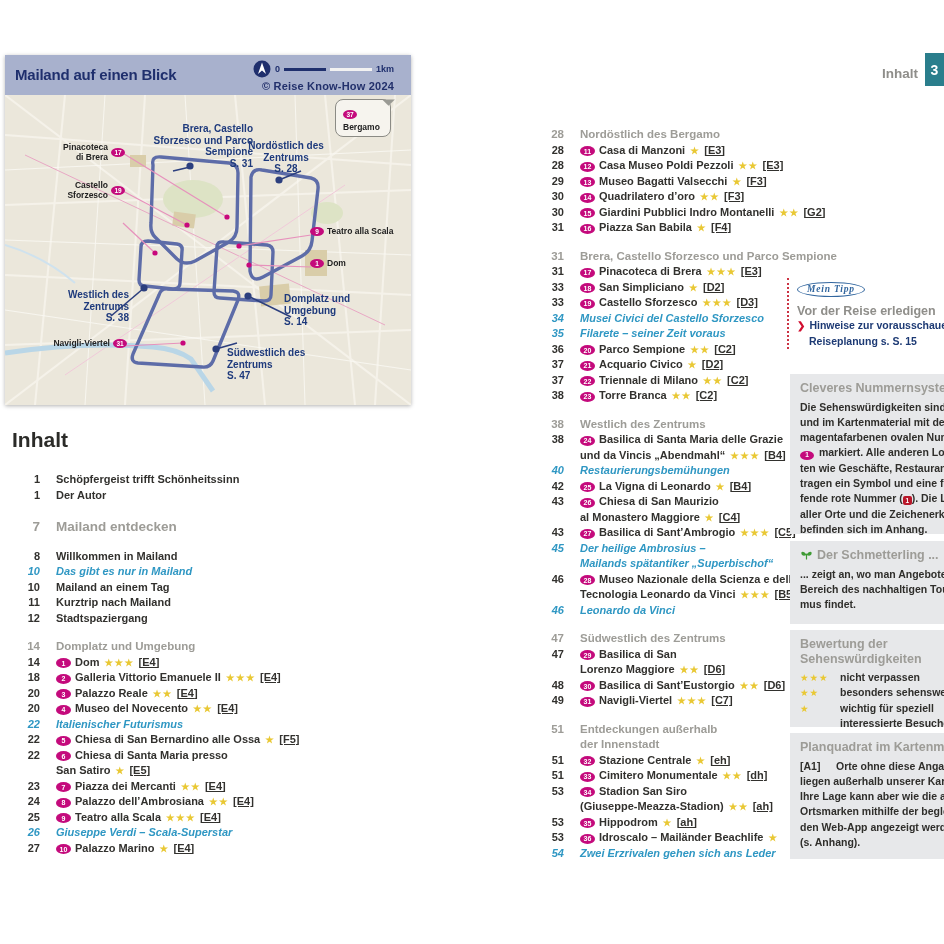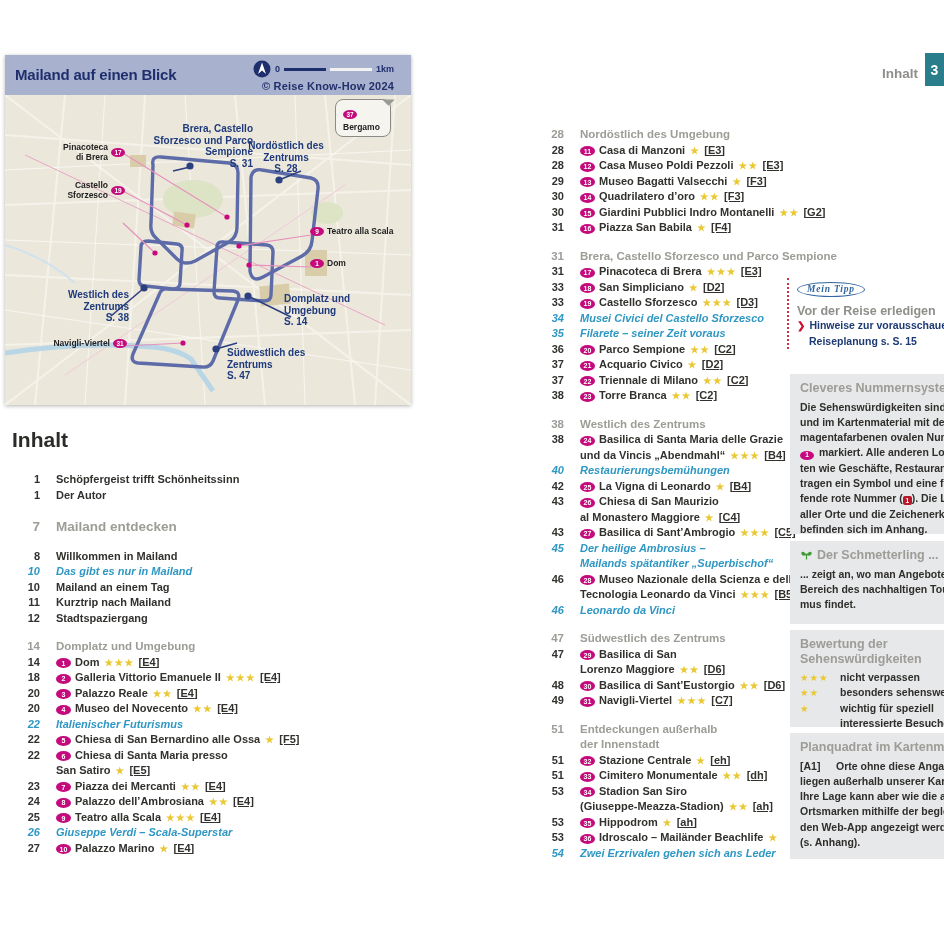--- a/index.html
+++ b/index.html
@@ -362,21 +362,21 @@
         <span class="tp">27</span>
         <span class="tc">
           <span class="tl"><span class="oval">10</span>Palazzo Marino<span class="stars">★</span><span class="mref">[E4]</span></span>
         </span>
       </div>
     </div>
   <div class="col col-right" id="col-right">
       <div class="trow head">
         <span class="tp">28</span>
         <span class="tc">
-          <span class="tl">Nordöstlich des Umgebung</span>
+          <span class="tl">Nordöstlich des Bergamo</span>
         </span>
       </div>
       <div class="trow item">
         <span class="tp">28</span>
         <span class="tc">
           <span class="tl"><span class="oval">11</span>Casa di Manzoni<span class="stars">★</span><span class="mref">[E3]</span></span>
         </span>
       </div>
       <div class="trow item">
         <span class="tp">28</span>

